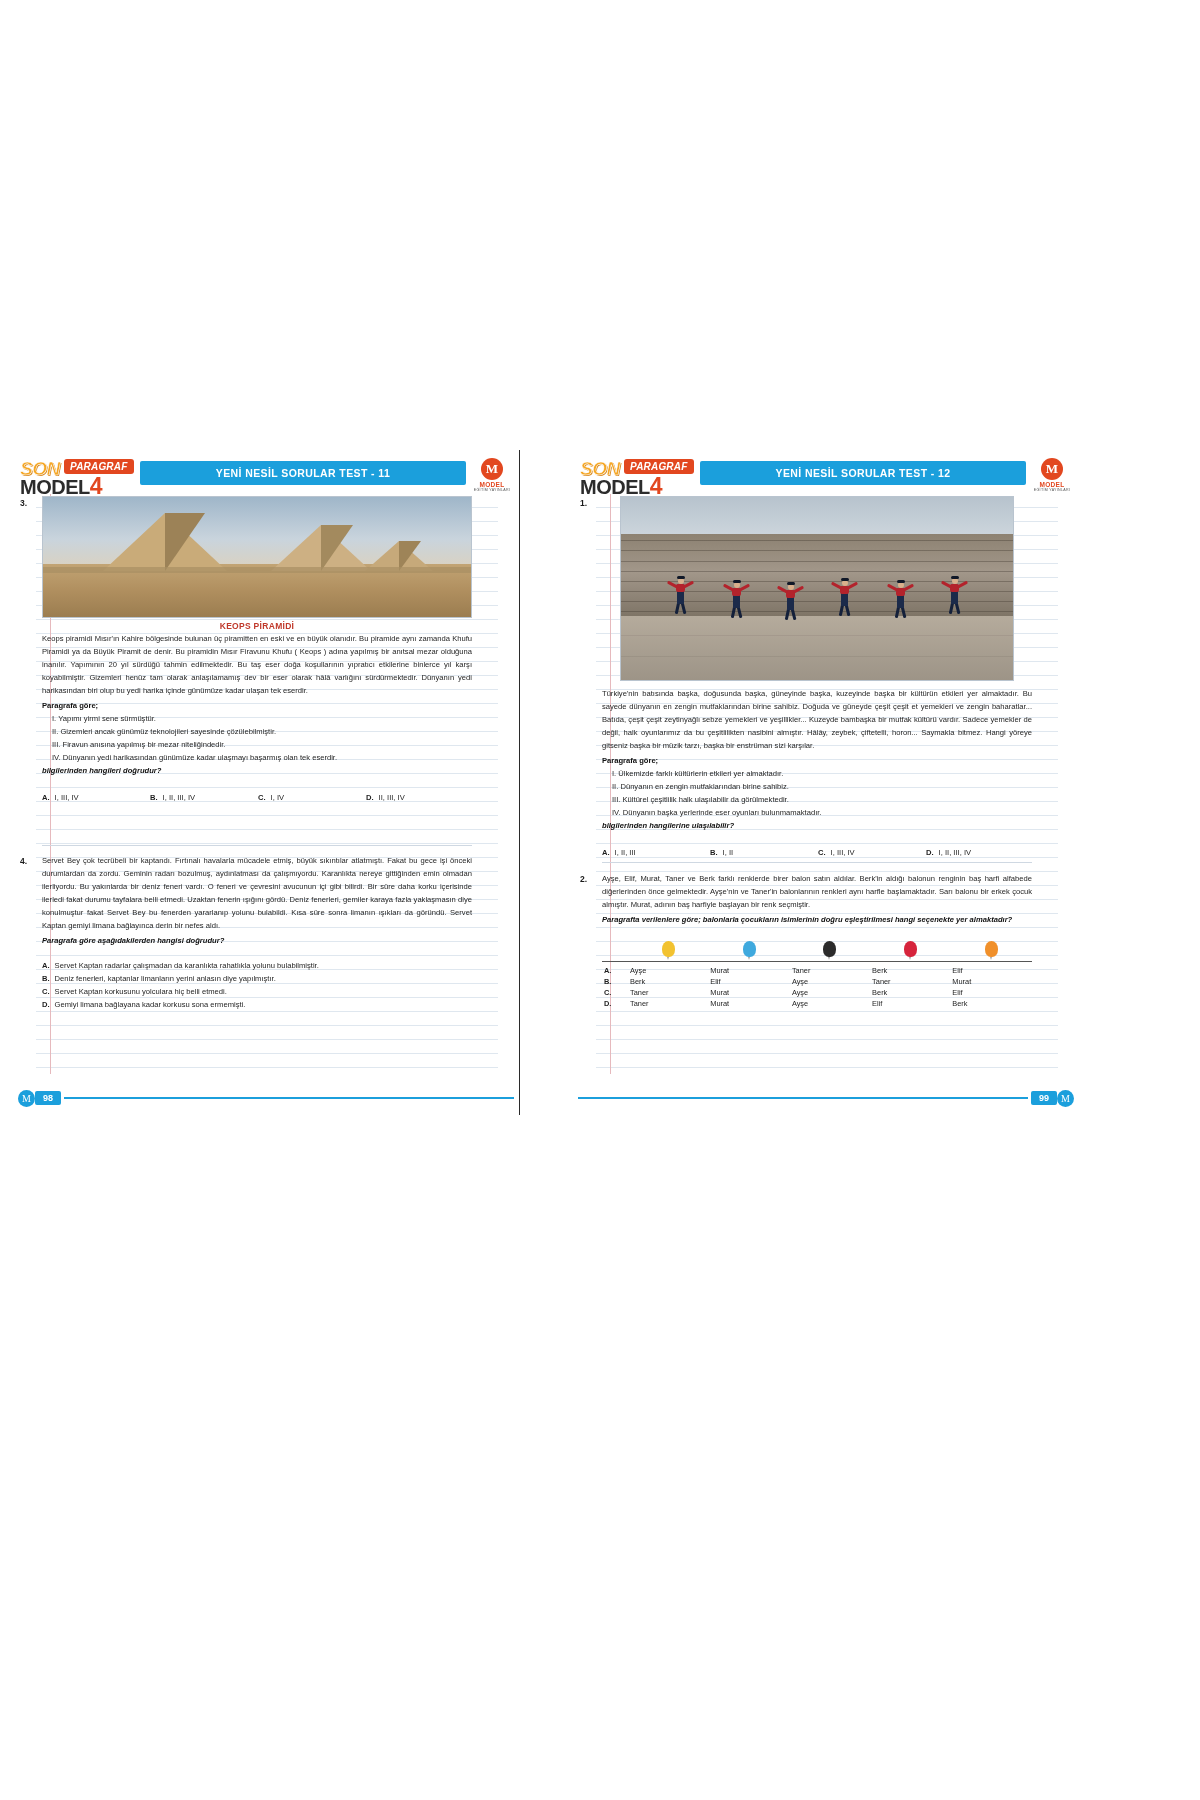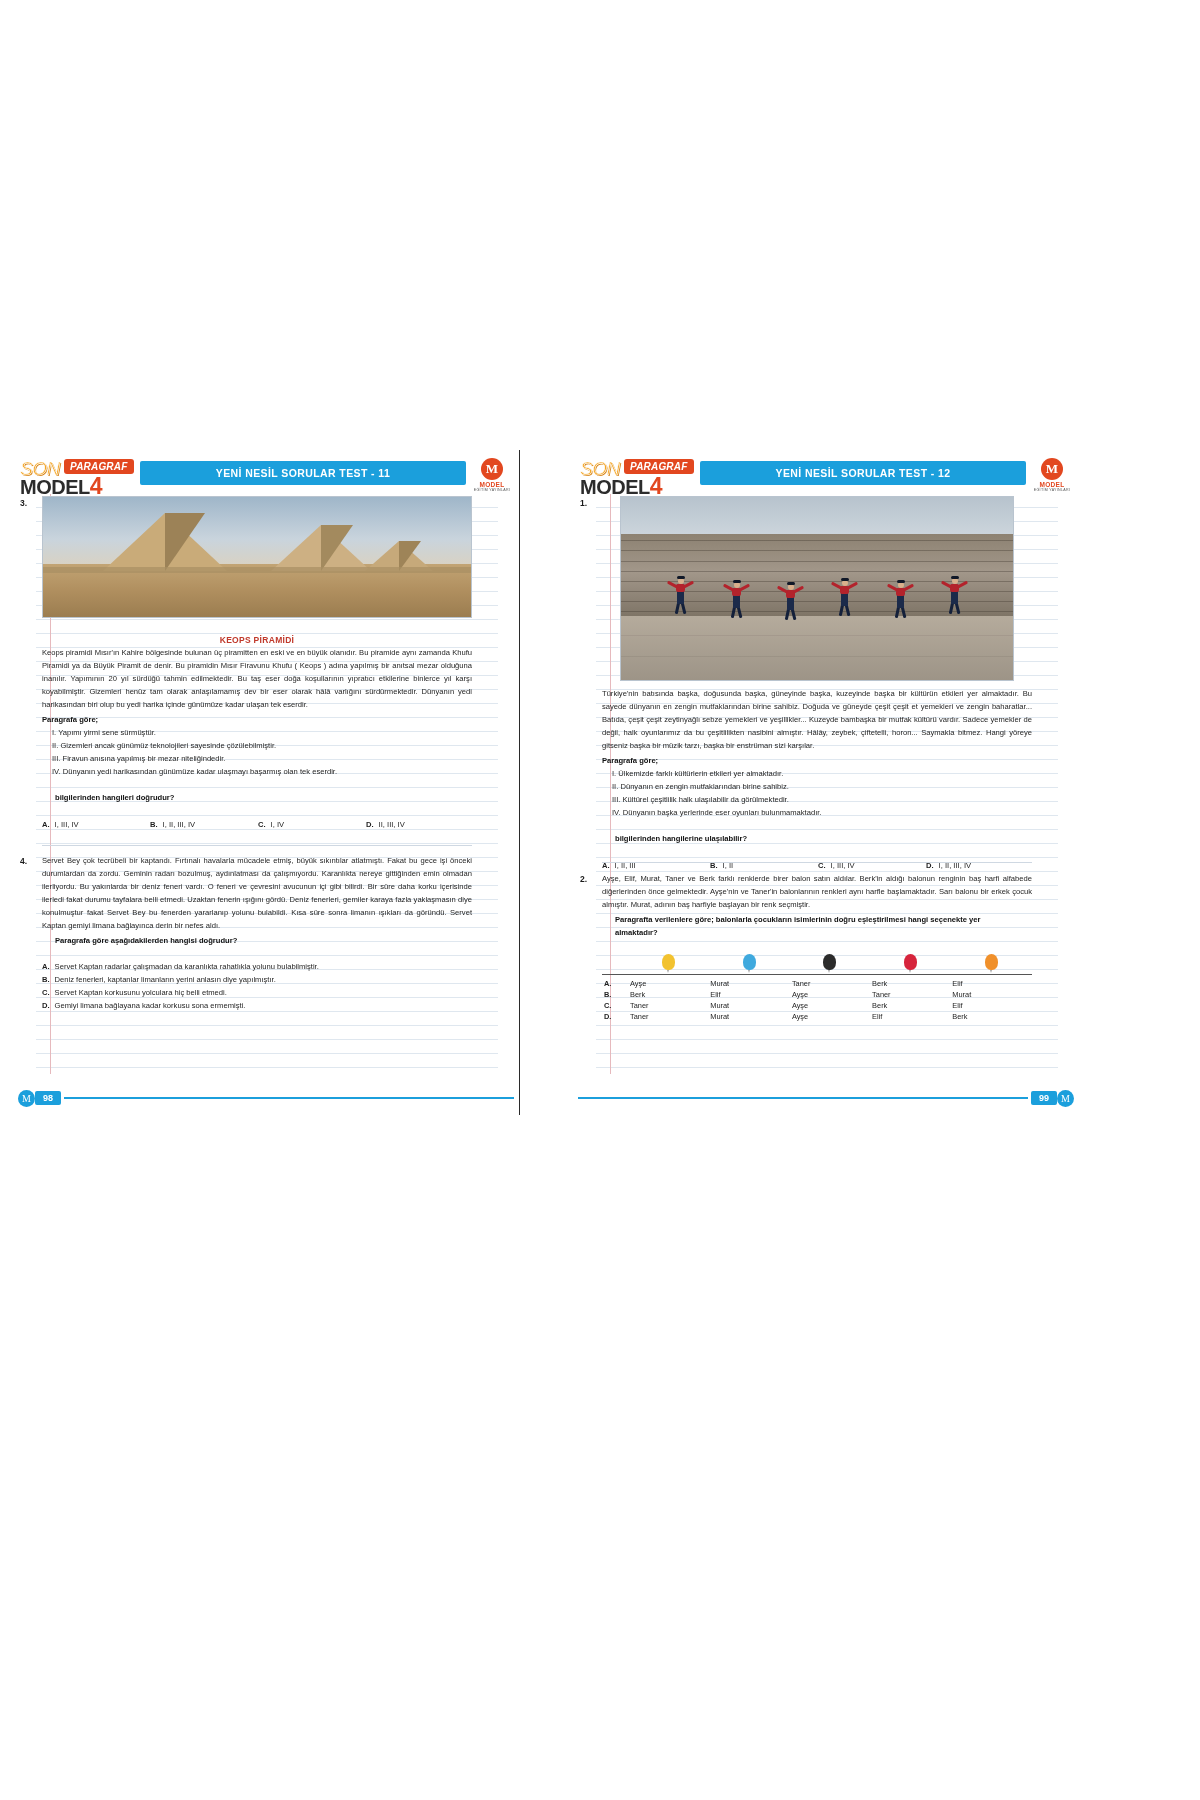--- a/index.html
+++ b/index.html
@@ -68,21 +68,21 @@
     font-weight: bold;
     font-size: 10.5px;
     letter-spacing: 0.4px;
     text-align: center;
   }
   .logo-son {
     position: absolute;
     left: 2px;
     top: 0px;
     font-size: 19px;
-    font-weight: normal;
+    font-weight: bold;
     font-style: italic;
     color: #f5a623;
     -webkit-text-stroke: 0.6px #ffffff;
     text-shadow: 1px 1px 0 #d6851a;
     letter-spacing: -0.5px;
   }
   .logo-model {
     position: absolute;
     left: 2px;
     top: 15px;
@@ -247,25 +247,26 @@
     color: #111;
   }
   .roman {
     margin: 0;
     font-size: 7.6px;
     line-height: 13px;
     color: #1e1e1e;
     padding-left: 10px;
   }
   .askline {
-    margin: 13px;
+    margin: 0;
     font-size: 7.6px;
     line-height: 13px;
     font-weight: bold;
     color: #111;
+    font-style: italic;
   }
   .opt-row {
     display: flex;
     font-size: 7.6px;
     line-height: 13px;
     color: #1e1e1e;
   }
   .opt-row .cell { display: flex; }
   .opt-row .ltr { font-weight: bold; margin-right: 5px; }
   .opt-stack .opt {
@@ -396,21 +397,21 @@
         <div class="pyr" style="left:122px; bottom:46px; border-width:0 0 58px 40px; border-left-color:#9c8257;"></div>
 
         <div class="pyr" style="left:228px; bottom:46px; border-width:0 50px 46px 50px; border-bottom-color:#cdb083;"></div>
         <div class="pyr" style="left:278px; bottom:46px; border-width:0 0 46px 32px; border-left-color:#a38a5e;"></div>
 
         <div class="pyr" style="left:322px; bottom:46px; border-width:0 34px 30px 34px; border-bottom-color:#c6a97a;"></div>
         <div class="pyr" style="left:356px; bottom:46px; border-width:0 0 30px 22px; border-left-color:#9e8458;"></div>
         <div style="position:absolute;left:0;right:0;bottom:44px;height:6px;background:#a88e62;opacity:.7;"></div>
       </div>
 
-      <div class="caption" style="margin-top:17px;">KEOPS PİRAMİDİ</div>
+      <div class="caption" style="margin-top:3px;">KEOPS PİRAMİDİ</div>
 
       <p class="txt" style="margin-top:1px;">Keops piramidi Mısır'ın Kahire bölgesinde bulunan üç piramitten en eski ve en büyük olanıdır. Bu piramide aynı zamanda Khufu Piramidi ya da Büyük Piramit de denir. Bu piramidin Mısır Firavunu Khufu ( Keops ) adına yapılmış bir anıtsal mezar olduğuna inanılır. Yapımının 20 yıl sürdüğü tahmin edilmektedir. Bu taş eser doğa koşullarının yıpratıcı etkilerine binlerce yıl karşı koyabilmiştir. Gizemleri henüz tam olarak anlaşılamamış dev bir eser olarak hâlâ varlığını sürdürmektedir. Dünyanın yedi harikasından biri olup bu yedi harika içinde günümüze kadar ulaşan tek eserdir.</p>
 
       <p class="lead" style="margin-top:2px;">Paragrafa göre;</p>
 
       <p class="roman">I. Yapımı yirmi sene sürmüştür.</p>
       <p class="roman">II. Gizemleri ancak günümüz teknolojileri sayesinde çözülebilmiştir.</p>
       <p class="roman">III. Firavun anısına yapılmış bir mezar niteliğindedir.</p>
       <p class="roman">IV. Dünyanın yedi harikasından günümüze kadar ulaşmayı başarmış olan tek eserdir.</p>
 

